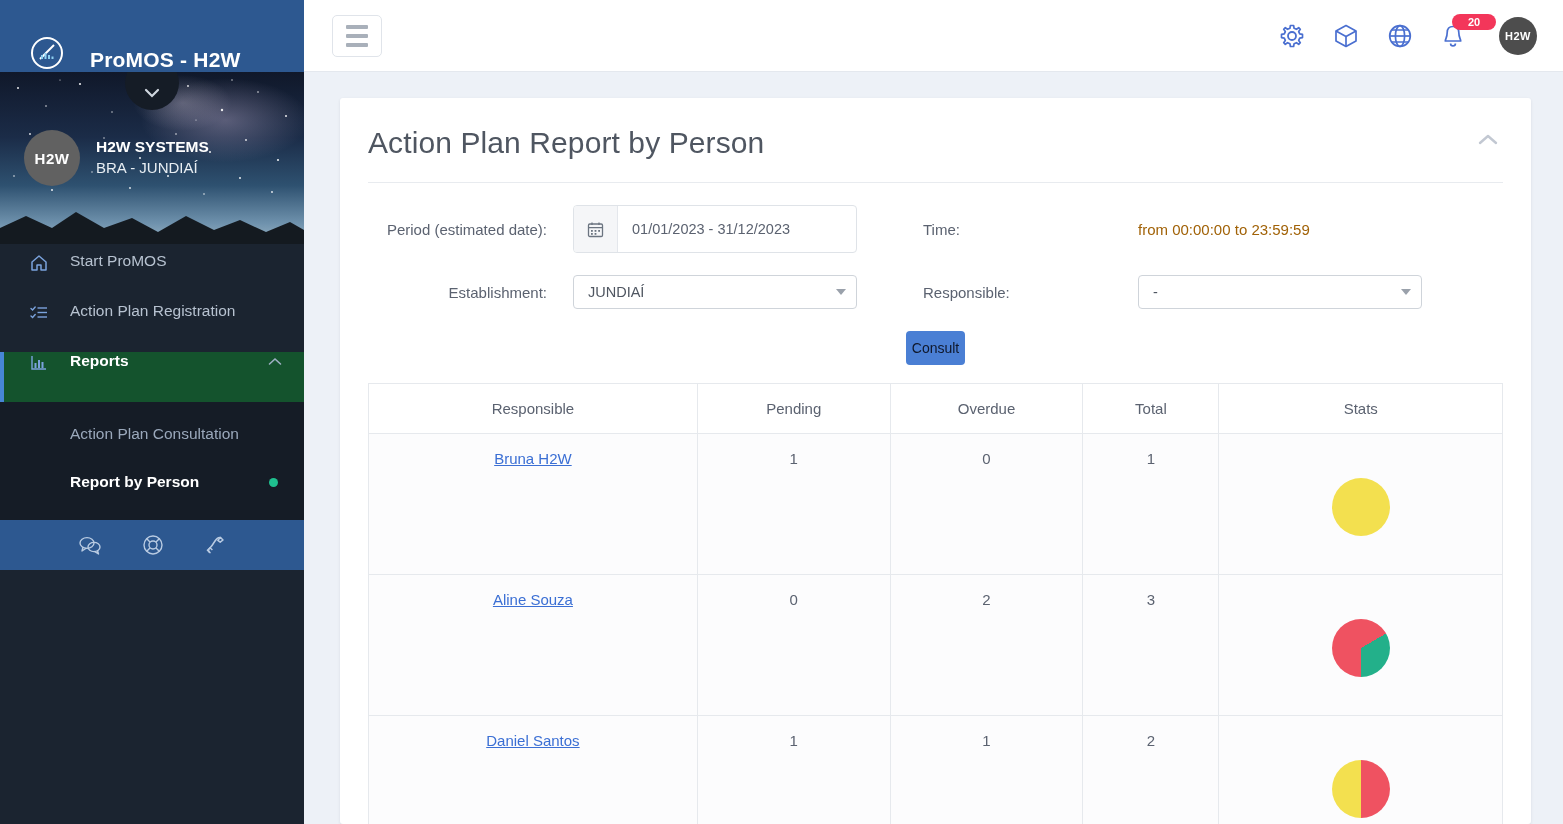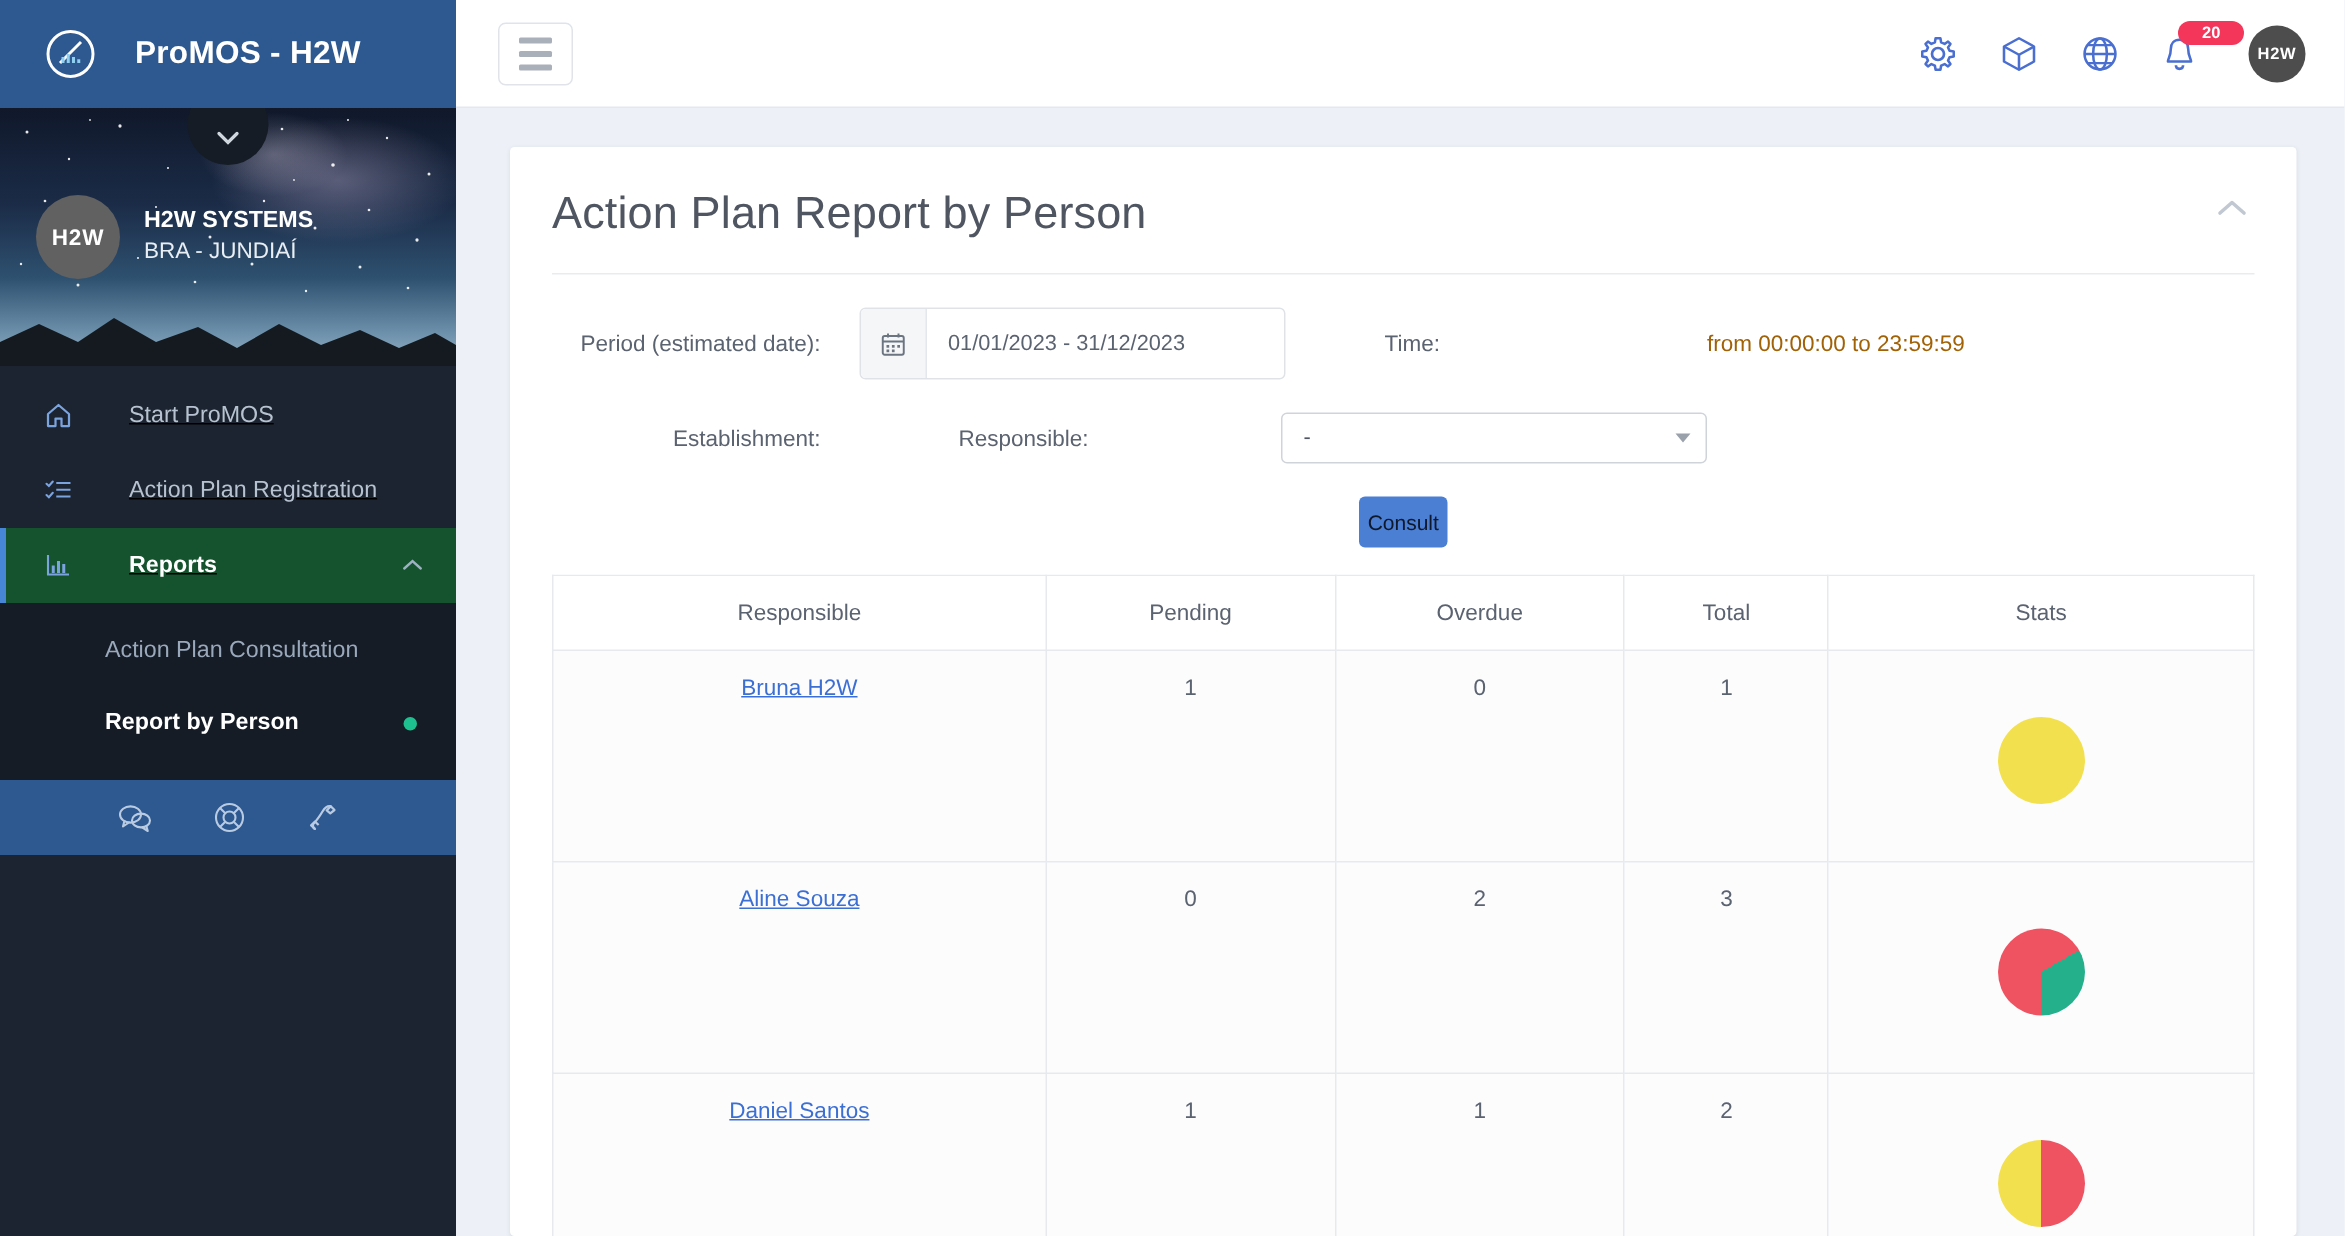--- a/index.html
+++ b/index.html
@@ -8,21 +8,21 @@
     overflow: hidden;
     font-family: "Liberation Sans", sans-serif;
     background: #edf1f7;
   }
   .app { display: flex; width: 1563px; height: 824px; }
 
   
   .sidebar { width: 304px; height: 824px; background: #1b2430; position: relative; flex: 0 0 304px; }
   .sb-brand {
     height: 72px; background: #2d5890;
-    display: flex; align-items: center; padding-left: 28px; gap: 24px;
+    display: flex; align-items: flex-end; padding-left: 28px; gap: 24px;
   }
   .sb-logo { width: 38px; height: 38px; flex: 0 0 38px; }
   .sb-brand-title { color: #fff; font-size: 21px; font-weight: bold; letter-spacing: .2px; }
 
   .sb-hero {
     height: 172px; position: relative; overflow: hidden;
     background:
       radial-gradient(ellipse 120px 60px at 74% 28%, rgba(190,175,205,.40), rgba(190,175,205,0) 70%),
       radial-gradient(ellipse 70px 40px at 60% 18%, rgba(220,210,225,.30), rgba(220,210,225,0) 70%),
       linear-gradient(to bottom, #10182a 0%, #1b2c48 38%, #2e5170 66%, #6f92ad 88%, #9cb6c6 100%);
@@ -39,22 +39,22 @@
   .sb-avatar {
     width: 56px; height: 56px; border-radius: 50%; background: #616161;
     color: #fff; font-size: 15px; font-weight: bold; letter-spacing: .5px;
     display: flex; align-items: center; justify-content: center;
   }
   .sb-user-name { color: #fff; font-size: 15.5px; font-weight: bold; line-height: 1.35; }
   .sb-user-sub { color: #e8eef3; font-size: 15px; line-height: 1.35; }
 
   .sb-nav { padding-top: 8px; }
   .sb-item {
-    height: 50px; display: flex; align-items: center; padding: 0 22px 0 28px;
-    gap: 36px; cursor: pointer; position: relative; text-decoration: underline;
+    height: 50px; display: flex; padding: 0 22px 0 28px;
+    gap: 20px; cursor: pointer; position: relative;
   }
   .sb-item .lbl { color: #b7c2d0; font-size: 15.5px; flex: 1; }
   .sb-item.active { background: #14532d; }
   .sb-item.active::before { content: ""; position: absolute; left: 0; top: 0; bottom: 0; width: 4px; background: #4786d6; }
   .sb-item.active .lbl { color: #fff; font-weight: bold; }
   .sb-ico { width: 22px; height: 22px; flex: 0 0 22px; display: flex; align-items: center; justify-content: center; }
   .sb-sub { background: #151c26; padding: 8px 0 14px; }
   .sb-subitem {
     height: 48px; display: flex; align-items: center; padding: 0 26px 0 70px; cursor: pointer;
   }
@@ -371,20 +371,24 @@
               </span>
               <span class="date-val">01/01/2023 - 31/12/2023</span>
             </div>
             <span class="gap-mid"></span>
             <span class="flabel lab-time">Time:</span>
             <span class="timeval">from 00:00:00 to 23:59:59</span>
           </div>
 
           <div class="frow">
             <span class="flabel lab-estab">Establishment:</span>
+            <div class="sel">
+              <span class="v">JUNDIAÍ</span>
+              <span class="caret"></span>
+            </div>
             <span class="gap-mid"></span>
             <span class="flabel lab-resp">Responsible:</span>
             <div class="sel sel-resp">
               <span class="v">-</span>
               <span class="caret"></span>
             </div>
           </div>
 
           <div class="consult-row">
             <button class="btn-consult">Consult</button>

